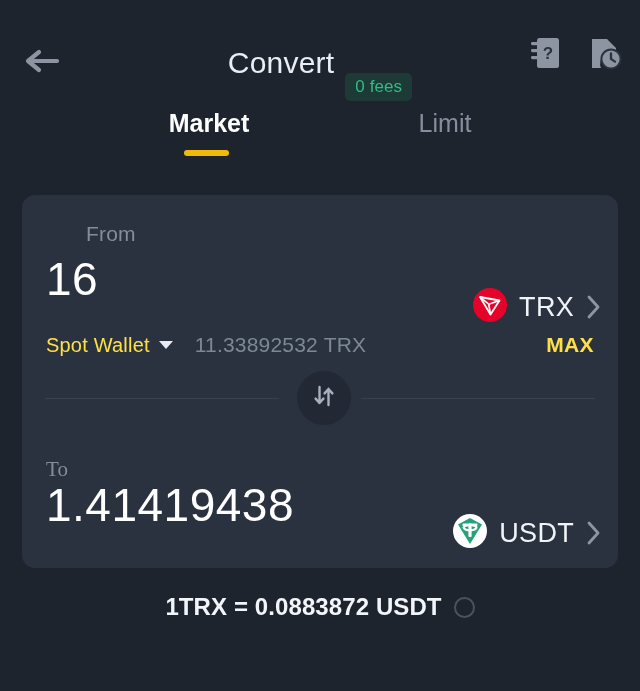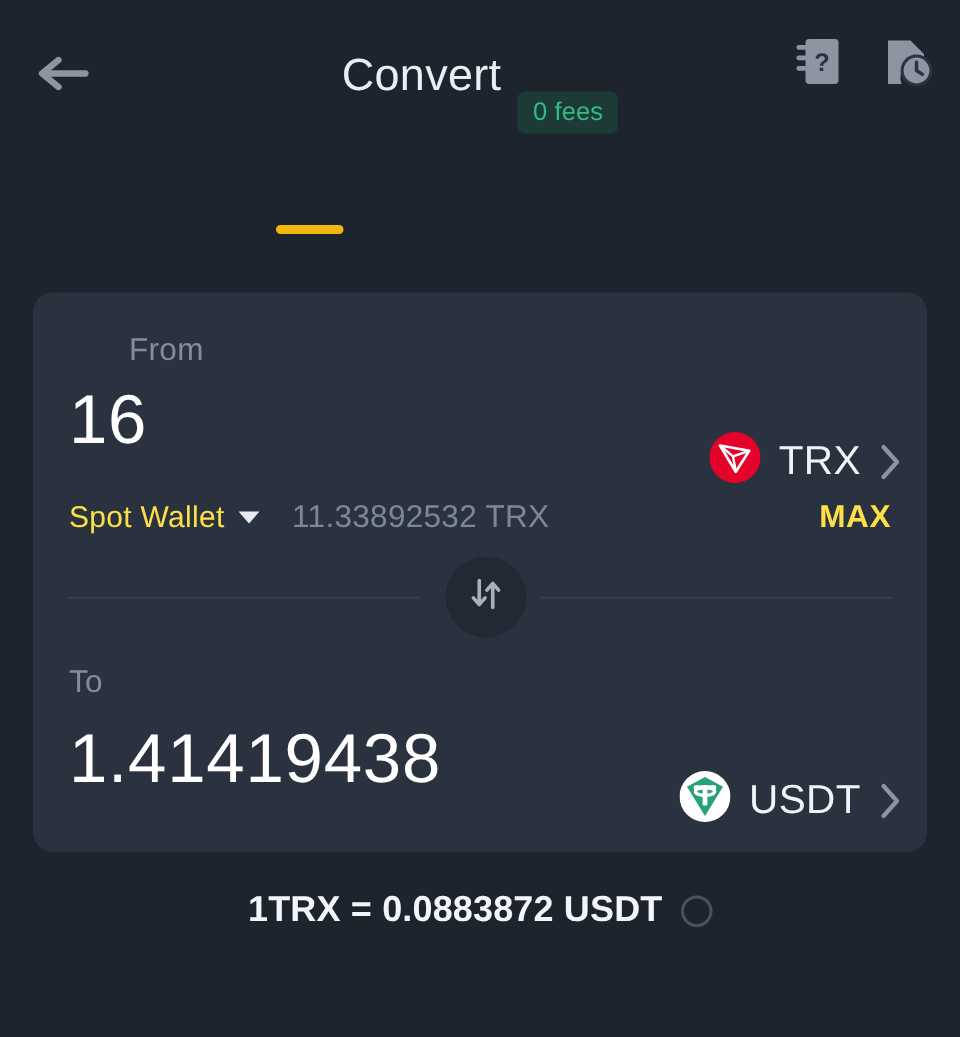--- a/index.html
+++ b/index.html
@@ -6,21 +6,21 @@
   html, body {
     width:640px; height:691px;
     background:#1e242e;
     font-family:"Liberation Sans", sans-serif;
     overflow:hidden;
   }
   .screen { position:relative; width:640px; height:691px; background:#1e242e; }
 
   
   .header {
-    position:absolute; left:0; top:0; width:640px; height:92px;
+    position:absolute; left:0; top:12px; width:640px; height:92px;
   }
   .back-btn {
     position:absolute; left:14px; top:28px; width:56px; height:46px;
     display:flex; align-items:center; justify-content:center;
   }
   .header-title-wrap {
     position:absolute; left:0; top:28px; width:640px; height:46px;
     display:flex; align-items:center; justify-content:center; gap:11px;
     pointer-events:none;
   }
@@ -54,21 +54,21 @@
   
   .card {
     position:absolute; left:22px; top:195px; width:596px; height:373px;
     background:#2b323f; border-radius:13px;
   }
 
   .label {
     position:absolute; color:#848d9c; font-size:21px; letter-spacing:.2px;
   }
   .label-from { left:24px; top:27px;margin-left:40px; }
-  .label-to   { left:24px; top:248px; }
+  .label-to   { left:24px; top:262px;font-family:Liberation Serif, serif; }
 
   .amount {
     position:absolute; color:#ffffff; font-weight:400;
     letter-spacing:.5px;
   }
   .amount-from { left:24px; top:57px; font-size:46px; }
   .amount-to   { left:24px; top:283px; font-size:46px; }
 
   
   .token-sel {
@@ -154,20 +154,24 @@
           <svg width="34" height="34" viewBox="0 0 34 34">
             <path d="M4 3 h15 l9 9 v6 a11 11 0 0 0 -15 14 H4 Z" fill="#8d95a3"></path>
             <circle cx="23" cy="23" r="9.6" fill="#8d95a3" stroke="#2b323f" stroke-width="2"></circle>
             <path d="M23 17.5 V23 L27 25.6" fill="none" stroke="#2b323f" stroke-width="2.3" stroke-linecap="round"></path>
           </svg>
         </span>
       </div>
     </div>
   </div>
 
+  <div class="tabs">
+    <div class="tab market">Market</div>
+    <div class="tab limit">Limit</div>
+  </div>
   <div class="tab-underline"></div>
 
   <div class="card">
 
     <div class="label label-from">From</div>
     <div class="amount amount-from">16</div>
 
     <div class="token-sel token-from">
       <span>
         <svg width="34" height="34" viewBox="0 0 34 34">

